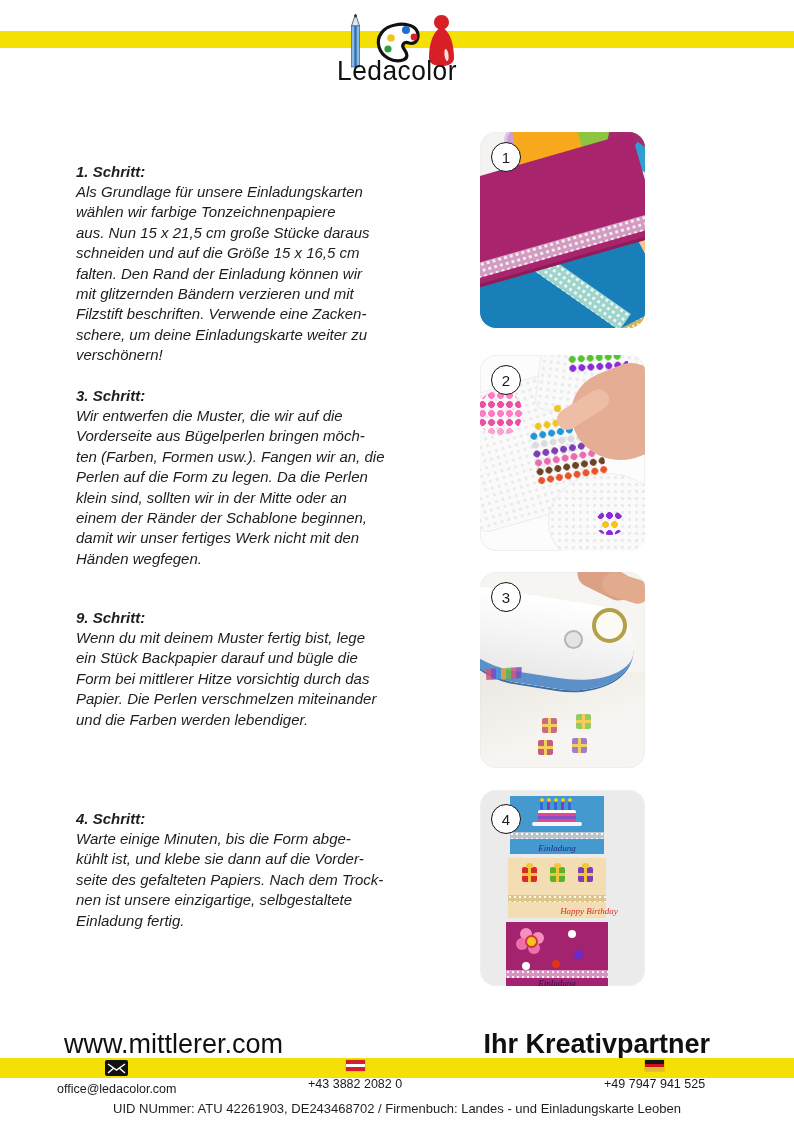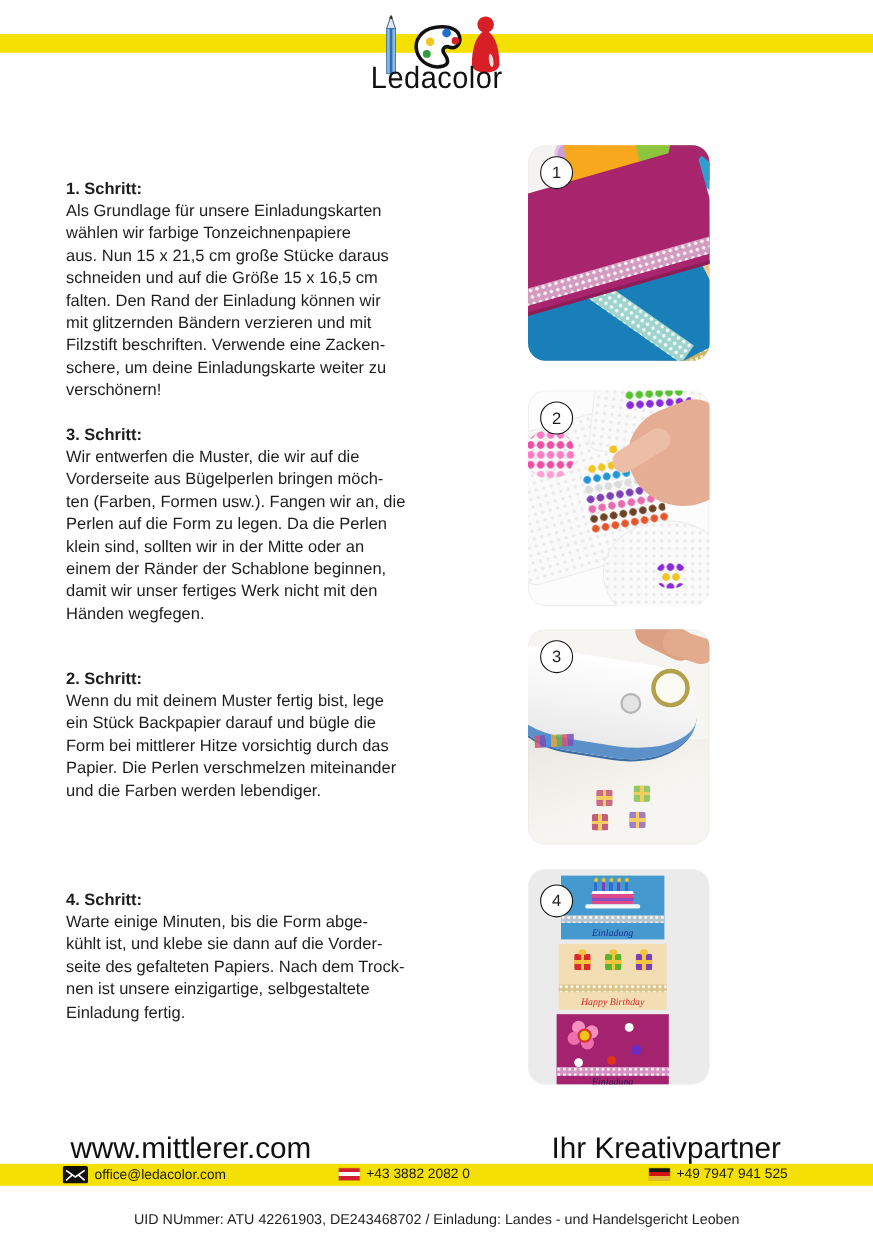--- a/index.html
+++ b/index.html
@@ -9,21 +9,21 @@
   
   .topbar{position:absolute;left:0;top:31px;width:794px;height:17px;background:#F5E003;}
   .logo-cluster{position:absolute;left:340px;top:10px;width:120px;height:60px;}
   .logo-pencil{position:absolute;left:8px;top:3px;}
   .logo-palette{position:absolute;left:33px;top:8px;}
   .logo-pawn{position:absolute;left:88px;top:3px;}
   .logo-text{position:absolute;left:0;top:55px;width:794px;text-align:center;
     font-size:28px;letter-spacing:.5px;color:#101010;transform:scaleX(.94);}
 
   
-  .step{position:absolute;left:60px;width:336px;}
+  .step{position:absolute;left:76px;width:336px;font-style:italic;}
   .step h3{margin:0;font-size:15px;line-height:20px;font-weight:700;}
   .step p{margin:0;font-size:15px;line-height:20.4px;white-space:pre-line;}
   .step-1{top:162px}.step-2{top:386px}.step-3{top:608px}.step-4{top:809px}
 
   
   .photo{position:absolute;left:480px;width:165px;height:196px;border-radius:16px;
     overflow:hidden;background:#f4f3f1;box-shadow:0 0 0 1px #efefef inset;}
   .photo-1{top:132px}.photo-2{top:355px}.photo-3{top:572px}.photo-4{top:790px}
   .badge{position:absolute;top:10px;left:11px;width:28px;height:28px;border:1.7px solid #111;
     border-radius:50%;background:#fff;display:flex;align-items:center;justify-content:center;
@@ -49,24 +49,24 @@
     background:#f2c53d;border-radius:50% 50% 20% 20%;}
 
   
   .card{position:absolute;left:30px;width:94px;}
   .script{position:absolute;left:0;width:100%;text-align:center;
     font-family:"Liberation Serif", serif;font-style:italic;font-size:9px;}
   .flower{position:absolute;border-radius:50%;}
 
   
   .site{position:absolute;left:64px;top:1029px;font-size:27px;color:#101010;}
-  .tagline{position:absolute;right:84px;top:1029px;font-size:27px;color:#101010;}
+  .tagline{position:absolute;right:84px;top:1029px;font-size:27px;color:#101010;font-weight:bold;}
   .contactbar{position:absolute;left:0;top:1058px;width:794px;height:20px;background:#F5E003;}
   .contact-item{position:absolute;top:2px;display:flex;align-items:center;gap:6px;
-    font-size:12.5px;color:#1a1a1a;}
+    font-size:12.5px;color:#1a1a1a;flex-direction:column;}
   .flag{width:19px;height:11px;box-shadow:0 0 0 .5px rgba(0,0,0,.15);}
   .flag-at{background:linear-gradient(to bottom,#d0202c 33%,#fff 33%,#fff 66%,#d0202c 66%);}
   .flag-de{background:linear-gradient(to bottom,#161616 33%,#d21313 33%,#d21313 66%,#e3b93a 66%);}
   .address{position:absolute;left:0;width:794px;text-align:center;font-size:13px;color:#1f1f1f;}
   .addr-1{top:1083px}.addr-2{top:1101px}
 </style>
 </head>
 <body>
 
 <div class="page">
@@ -119,21 +119,21 @@
 Vorderseite aus Bügelperlen bringen möch-
 ten (Farben, Formen usw.). Fangen wir an, die
 Perlen auf die Form zu legen. Da die Perlen
 klein sind, sollten wir in der Mitte oder an
 einem der Ränder der Schablone beginnen,
 damit wir unser fertiges Werk nicht mit den
 Händen wegfegen.</p>
   </section>
 
   <section class="step step-3">
-    <h3>2. Schritt:</h3>
+    <h3>9. Schritt:</h3>
     <p>Wenn du mit deinem Muster fertig bist, lege
 ein Stück Backpapier darauf und bügle die
 Form bei mittlerer Hitze vorsichtig durch das
 Papier. Die Perlen verschmelzen miteinander
 und die Farben werden lebendiger.</p>
   </section>
 
   <section class="step step-4">
     <h3>4. Schritt:</h3>
     <p>Warte einige Minuten, bis die Form abge-
@@ -234,21 +234,21 @@
       <div class="ph" style="left:22px;top:26px;width:50px;height:4px;background:#f4f6f8;border-radius:2px;"></div>
       <div class="glit" style="position:absolute;left:0;top:36px;width:100%;height:7px;background-color:#b9c4cc;"></div>
       <div class="script" style="bottom:1px;color:#1a2e8c;">Einladung</div>
     </div>
 
     <div class="card" style="top:68px;left:28px;width:98px;height:60px;background:#f3ddb2;">
       <div class="gift bow" style="left:14px;top:9px;background-color:#d92b2b;"></div>
       <div class="gift bow" style="left:42px;top:9px;background-color:#59b32e;"></div>
       <div class="gift bow" style="left:70px;top:9px;background-color:#7c3fb5;"></div>
       <div class="glit" style="position:absolute;left:0;top:37px;width:100%;height:7px;background-color:#dcc68c;"></div>
-      <div class="script" style="bottom:2px;color:#d92b2b;">Happy Birthday</div>
+      <div class="script" style="bottom:2px;color:#d92b2b;padding-left:32px;">Happy Birthday</div>
     </div>
 
     <div class="card" style="top:132px;left:26px;width:102px;height:64px;background:#a3236f;">
       <div class="flower" style="left:14px;top:6px;width:12px;height:12px;background:#f48fc0;"></div>
       <div class="flower" style="left:26px;top:10px;width:12px;height:12px;background:#f48fc0;"></div>
       <div class="flower" style="left:10px;top:16px;width:12px;height:12px;background:#ee6fae;"></div>
       <div class="flower" style="left:22px;top:20px;width:12px;height:12px;background:#ee6fae;"></div>
       <div class="flower" style="left:19px;top:13px;width:9px;height:9px;background:#f2c51e;border:2px solid #d4352c;"></div>
       <div class="flower" style="left:62px;top:8px;width:8px;height:8px;background:#ffffff;"></div>
       <div class="flower" style="left:16px;top:40px;width:8px;height:8px;background:#ffffff;"></div>
@@ -272,21 +272,21 @@
           <rect width="23" height="16" rx="2" fill="#111"></rect>
           <path d="M3 4 L11.5 10 L20 4 M3 13 L8.5 8.2 M20 13 L14.5 8.2" stroke="#fff" stroke-width="1.5" fill="none"></path>
         </svg>
       </span>
       <span>office@ledacolor.com</span>
     </div>
     <div class="contact-item" style="left:308px;">
       <span class="flag flag-at"></span>
       <span>+43 3882 2082 0</span>
     </div>
-    <div class="contact-item" style="left:590px;">
+    <div class="contact-item" style="left:604px;">
       <span class="flag flag-de"></span>
       <span>+49 7947 941 525</span>
     </div>
   </div>
 
-  <div class="address addr-2">UID NUmmer: ATU 42261903, DE243468702 / Einladung: Landes - und Handelsgericht Leoben</div>
+  <div class="address addr-2">UID NUmmer: ATU 42261903, DE243468702 / Firmenbuch: Landes - und Einladungskarte Leoben</div>
 
 </div>
 
 </body></html>

